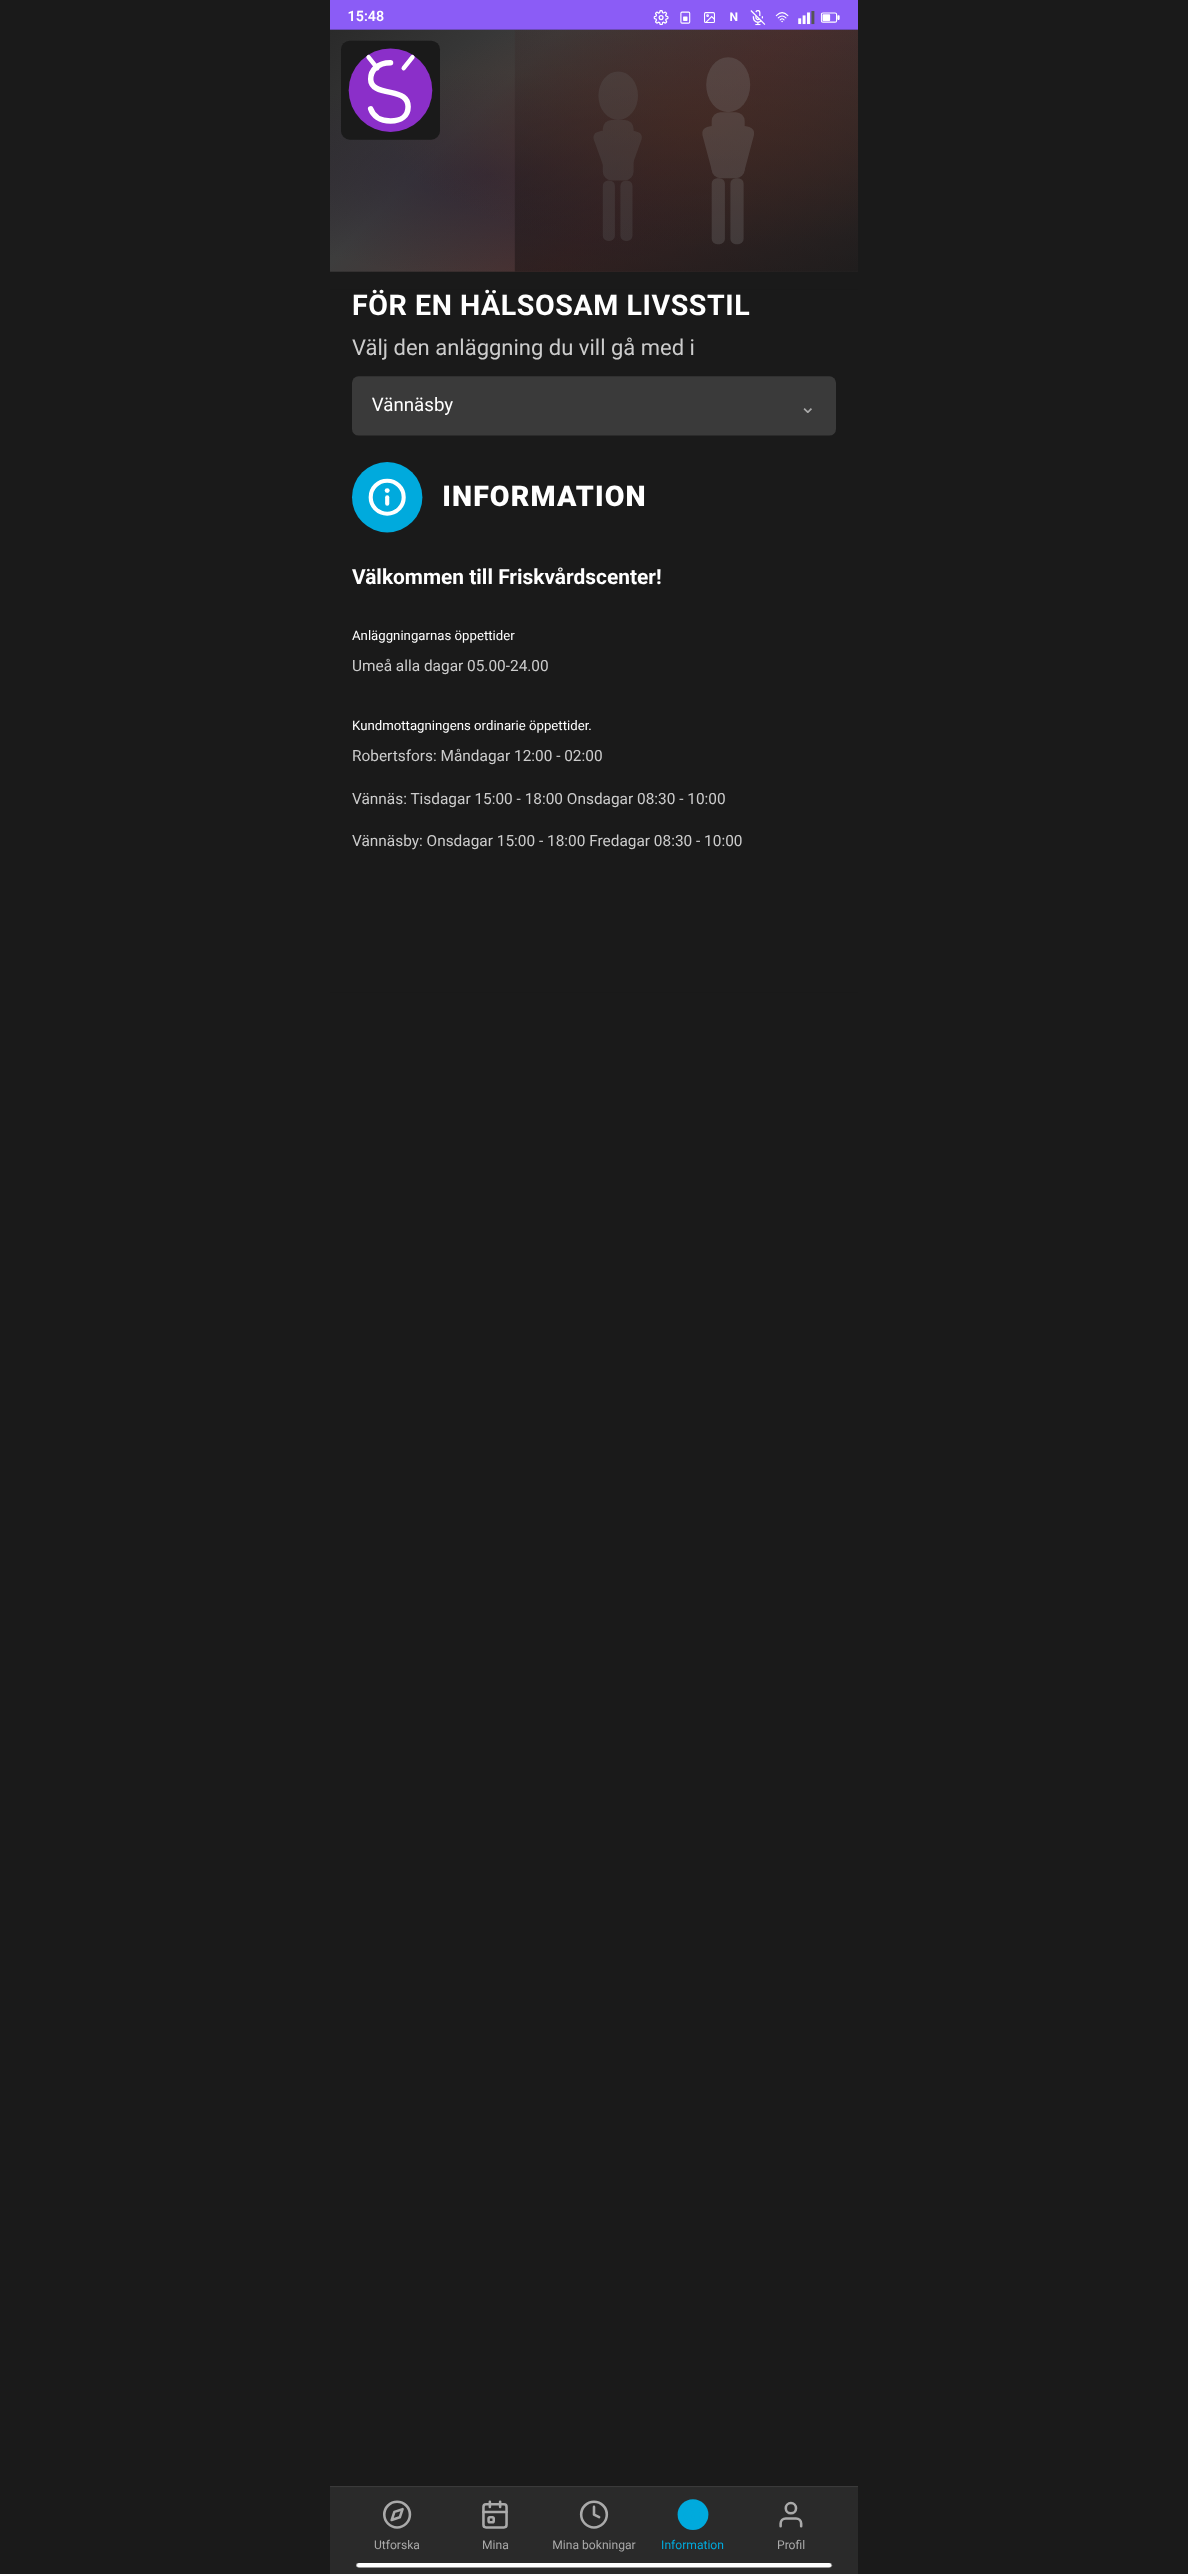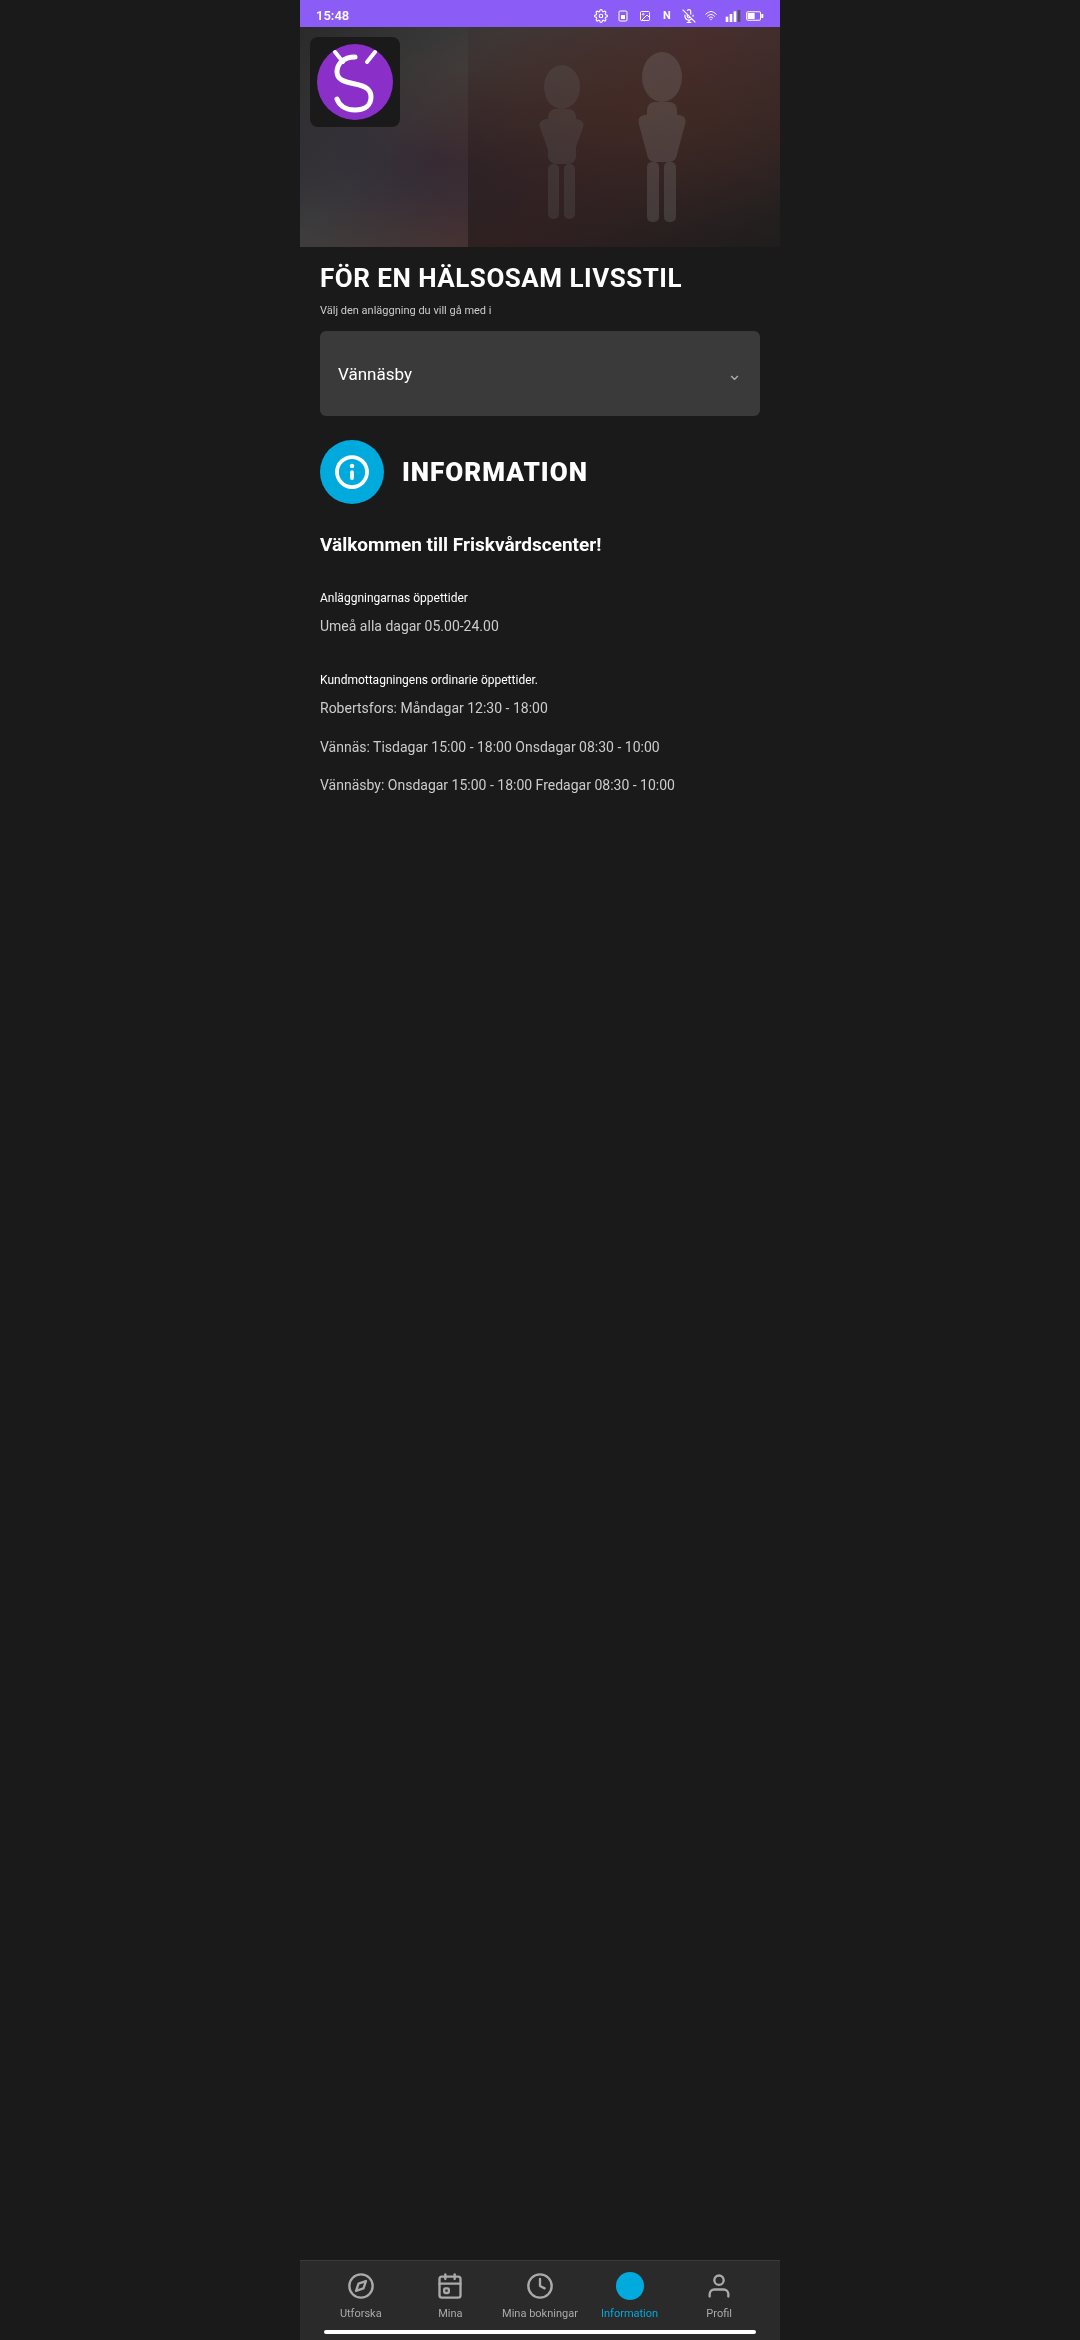--- a/index.html
+++ b/index.html
@@ -102,33 +102,33 @@
     .page-title {
       font-size: 26px;
       font-weight: 700;
       color: #ffffff;
       margin: 16px 0 10px;
       line-height: 1.2;
       letter-spacing: 0.5px;
     }
 
     .subtitle {
-      font-size: 11px;
+      font-size: 20px;
       color: #cccccc;
       margin-bottom: 14px;
       font-weight: 400;
     }
 
     
     .dropdown {
       width: 100%;
       background: #3a3a3a;
       border: none;
       border-radius: 6px;
-      padding: 32px 18px;
+      padding: 16px 18px;
       color: #ffffff;
       font-size: 17px;
       display: flex;
       align-items: center;
       justify-content: space-between;
       cursor: pointer;
       margin-bottom: 24px;
     }
 
     .dropdown-chevron {
@@ -381,21 +381,21 @@
 
   <p class="welcome-text">Välkommen till Friskvårdscenter!</p>
 
   <div class="section-block">
     <p class="section-title">Anläggningarnas öppettider</p>
     <p class="section-body">Umeå alla dagar 05.00-24.00</p>
   </div>
 
   <div class="section-block">
     <p class="section-title">Kundmottagningens ordinarie öppettider.</p>
-    <p class="section-body">Robertsfors: Måndagar 12:30 - 18:00</p>
+    <p class="section-body">Robertsfors: Måndagar 12:00 - 02:00</p>
     <p class="section-body">Vännäs: Tisdagar 15:00 - 18:00 Onsdagar 08:30 - 10:00</p>
     <p class="section-body">Vännäsby: Onsdagar 15:00 - 18:00 Fredagar 08:30 - 10:00</p>
   </div>
 
   <div class="spacer-bottom"></div>
 </div>
 
 <nav class="bottom-nav">
 
   <div class="nav-item">

